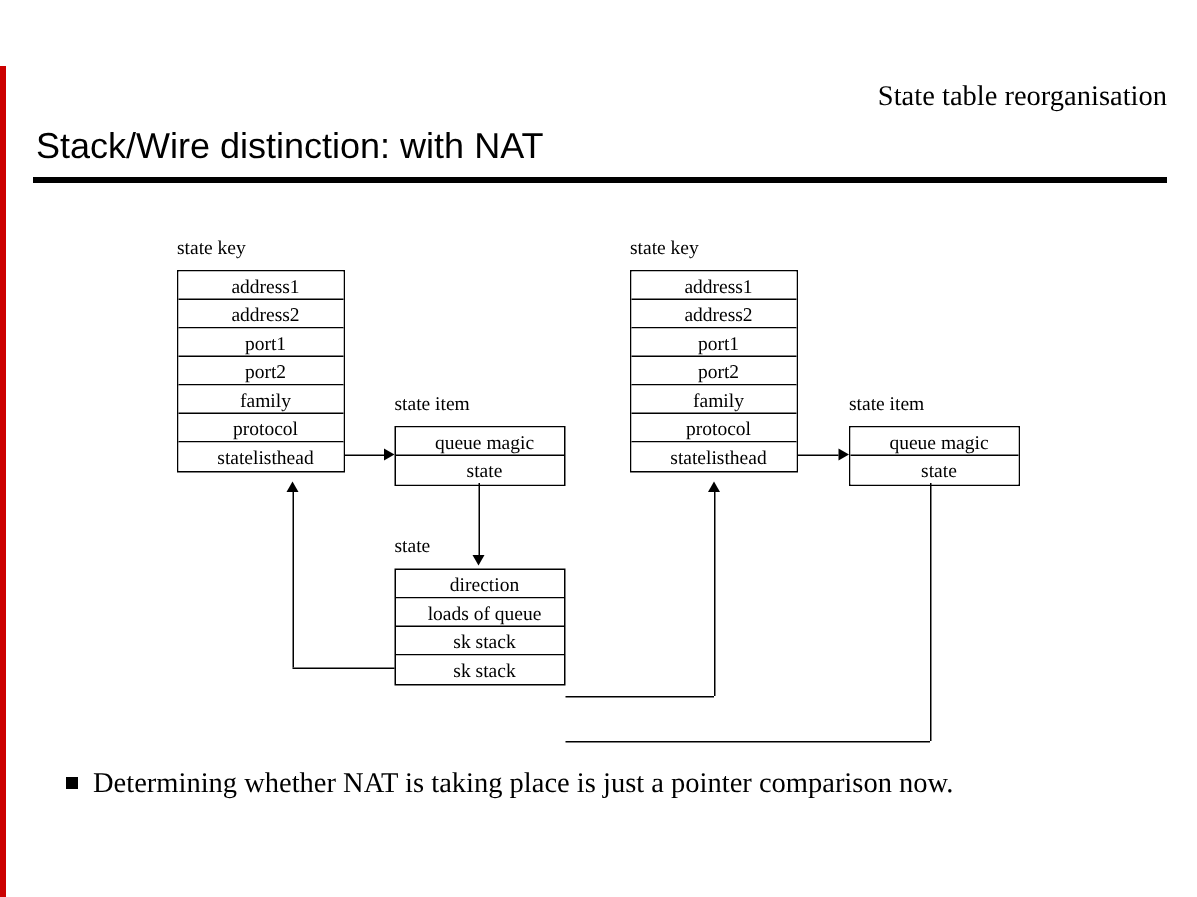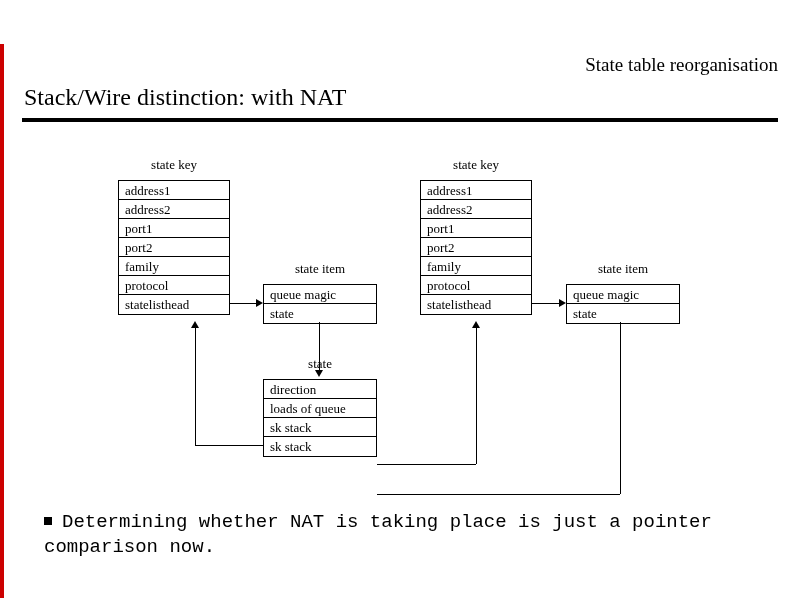--- a/index.html
+++ b/index.html
@@ -39,47 +39,48 @@
     font-size: 19px;
     font-family: "Liberation Serif", serif;
     color: #000;
     white-space: nowrap;
   }
   .slide-title {
     position: absolute;
     left: 24px;
     top: 40px;
     font-size: 24px;
-    font-family: Liberation Serif, serif;
+    font-family: Liberation Sans, sans-serif;
     color: #000;
     white-space: nowrap;
   }
   .title-rule {
     position: absolute;
     left: 22px;
     top: 74px;
     width: 756px;
     height: 4px;
     background: #000000;
   }
 
   
   .caption {
     position: absolute;
     font-size: 13px;
     font-family: "Liberation Serif", serif;
+    text-align: left;
+    color: #000;
+    white-space: nowrap;
+  }
+  .boxgroup {
+    position: absolute;
+    border: 1px solid #000;
+    background: #ffffff;
+    box-sizing: border-box;
     text-align: center;
-    color: #000;
-    white-space: nowrap;
-  }
-  .boxgroup {
-    position: absolute;
-    border: 1px solid #000;
-    background: #ffffff;
-    box-sizing: border-box;
   }
   .boxrow {
     height: 19px;
     line-height: 19px;
     box-sizing: border-box;
     border-bottom: 1px solid #000;
     padding-left: 6px;
     font-size: 13px;
     font-family: "Liberation Serif", serif;
     color: #000;
@@ -114,21 +115,21 @@
     width: 0; height: 0;
     border-top: 4px solid transparent;
     border-bottom: 4px solid transparent;
     border-left: 7px solid #000;
   }
 
   
   .bullet {
     position: absolute;
     font-size: 19px;
-    font-family: Liberation Mono, monospace;
+    font-family: Liberation Serif, serif;
     color: #000;
     line-height: 25px;
   }
   .bullet-mark {
     display: inline-block;
     width: 8px;
     height: 8px;
     background: #000;
     margin-right: 10px;
     vertical-align: 2px;

